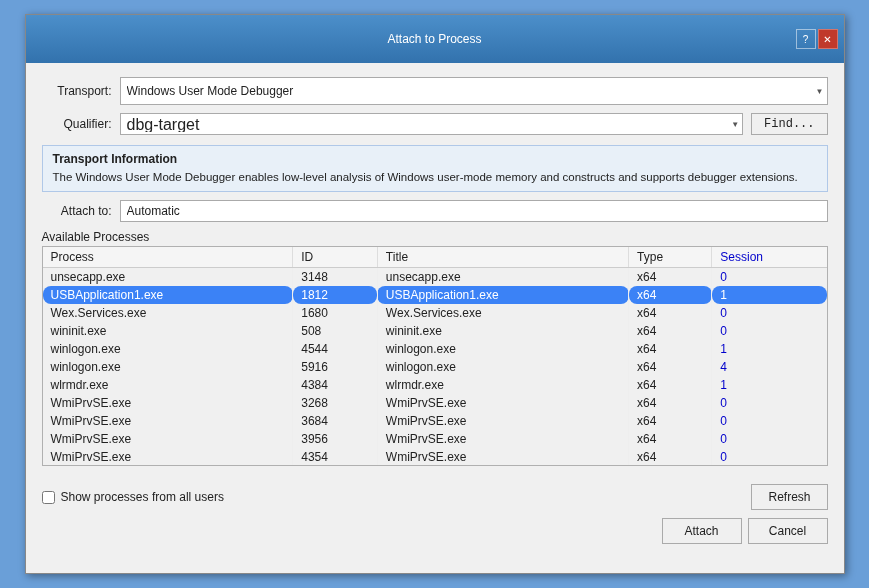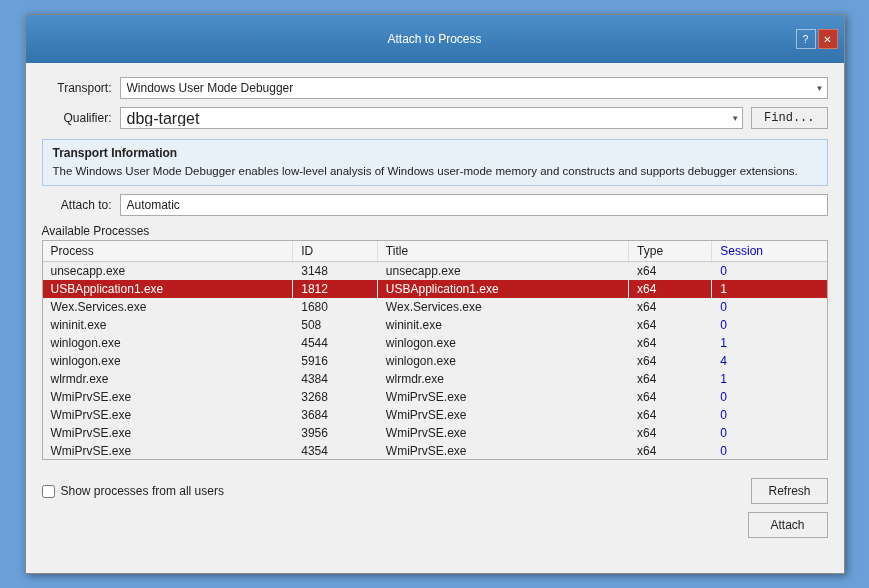--- a/index.html
+++ b/index.html
@@ -41,21 +41,21 @@
       flex-shrink: 0;
     }
     .dropdown-wrapper {
       flex: 1;
       position: relative;
       display: flex;
       align-items: center;
     }
     .dropdown-wrapper select {
       width: 100%;
-      height: 22px;
+      height: 28px;
       background: white;
       border: 1px solid #aaa;
       padding: 2px 24px 2px 6px;
       appearance: none;
       -webkit-appearance: none;
       font-size: 12px;
       color: #222;
       cursor: pointer;
     }
     .dropdown-arrow {
@@ -150,22 +150,23 @@
     }
     .process-table th:last-child { border-right: none; }
     .process-table td {
       padding: 2px 8px;
       font-size: 12px;
       color: #222;
       border-right: 1px solid #eee;
     }
     .process-table td:last-child { border-right: none; }
     .process-table tr.selected td {
-      background: #b91c1c;
+      background: #3b82f6;
       color: white;
+      border-radius: 8px;
     }
     .table-container {
       max-height: 220px;
       overflow-y: scroll;
       border: 1px solid #b0b0b0;
       position: relative;
     }
     .bottom-row {
       display: flex;
       align-items: center;
@@ -392,15 +393,16 @@
     <div class="bottom-row">
       <div class="show-all-row">
         <input type="checkbox" style="">
         <label class="checkbox-label">Show processes from all users</label>
       </div>
       <button class="refresh-btn">Refresh</button>
     </div>
 
     <div class="action-buttons">
       <button class="action-btn">Attach</button>
+      <button class="action-btn">Cancel</button>
     </div>
   </div>
 </div>
 
 </body></html>

